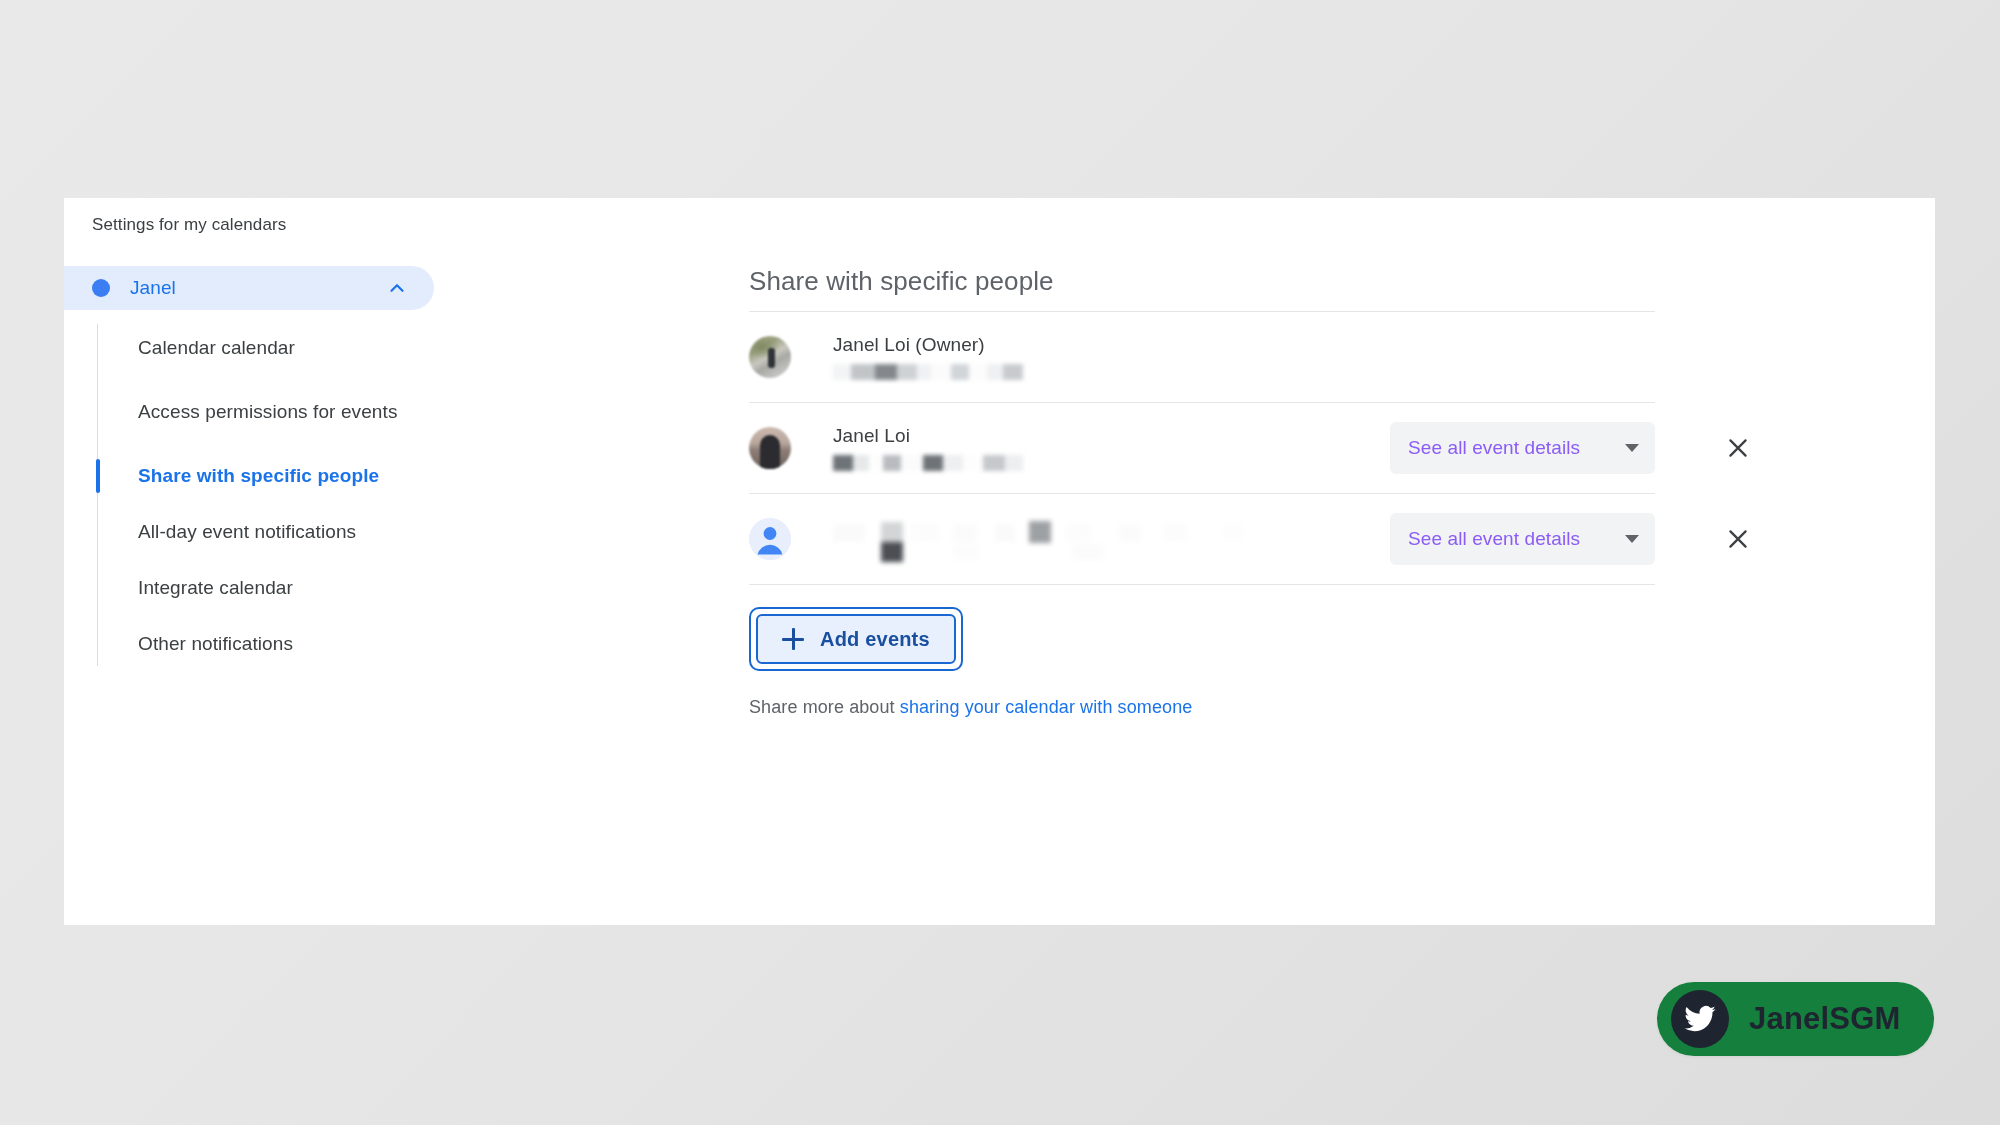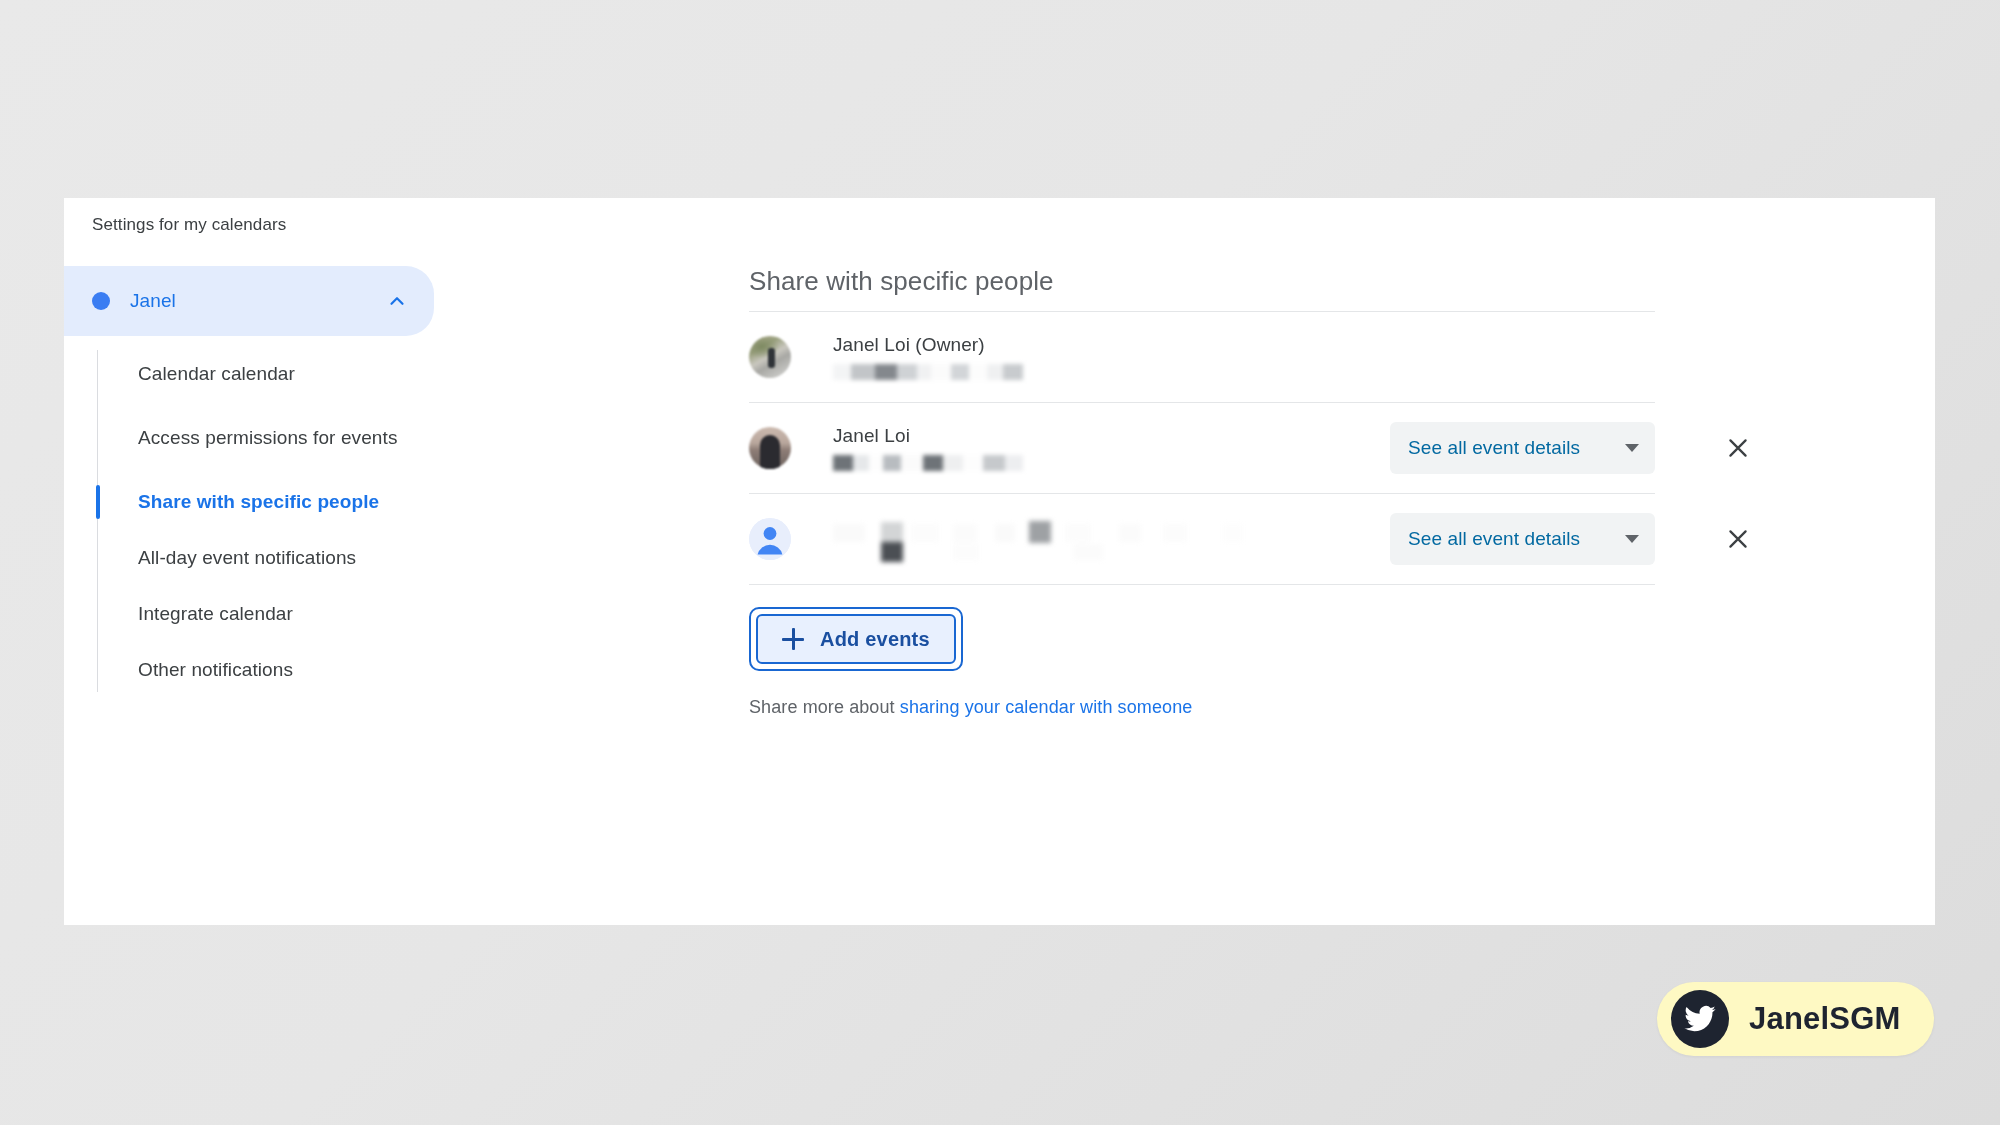--- a/index.html
+++ b/index.html
@@ -39,21 +39,21 @@
   
   .sidebar {
     position: absolute;
     left: 0;
     top: 68px;
     width: 420px;
   }
 
   .cal-pill {
     position: relative;
-    height: 70px;
+    height: 44px;
     width: 370px;
     border-radius: 0 28px 28px 0;
     background: #e3ecfd;
     display: flex;
     align-items: center;
     cursor: pointer;
   }
   .cal-dot {
     width: 18px;
     height: 18px;
@@ -231,21 +231,21 @@
     display: flex;
     align-items: center;
     justify-content: space-between;
     width: 265px;
     height: 52px;
     background: #f1f3f4;
     border-radius: 6px;
     padding: 0 16px 0 18px;
     box-sizing: border-box;
     font-size: 19px;
-    color: #0369a1;
+    color: #8b5cf6;
     cursor: pointer;
     letter-spacing: .1px;
   }
   .caret {
     width: 0;
     height: 0;
     border-left: 7px solid transparent;
     border-right: 7px solid transparent;
     border-top: 8px solid #5f6368;
     margin-left: 10px;
@@ -318,21 +318,21 @@
   .watermark {
     position: absolute;
     left: 1657px;
     top: 982px;
     height: 74px;
     display: flex;
     align-items: center;
     gap: 20px;
     padding: 0 34px 0 14px;
     border-radius: 37px;
-    background: #fef9c3;
+    background: #15803d;
     box-shadow: 0 1px 3px rgba(0,0,0,.06);
   }
   .wm-circle {
     width: 58px;
     height: 58px;
     border-radius: 50%;
     background: #1e2430;
     display: flex;
     align-items: center;
     justify-content: center;

